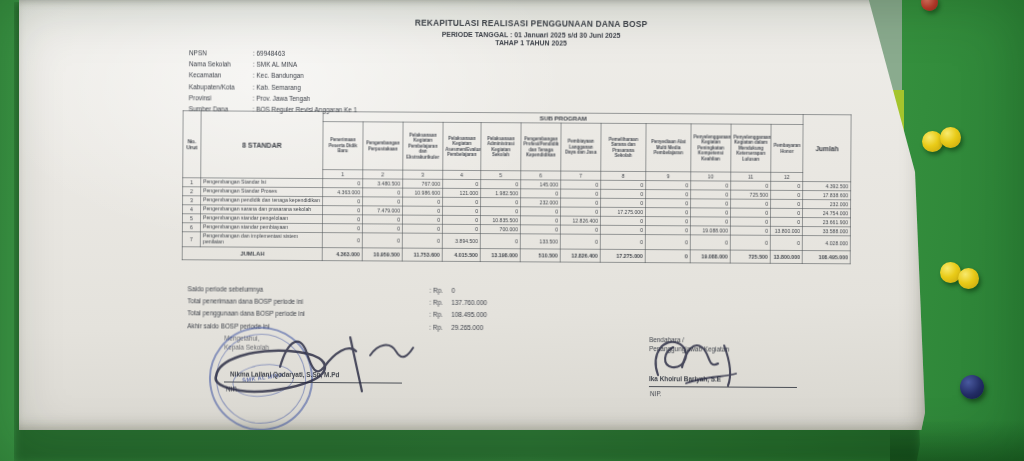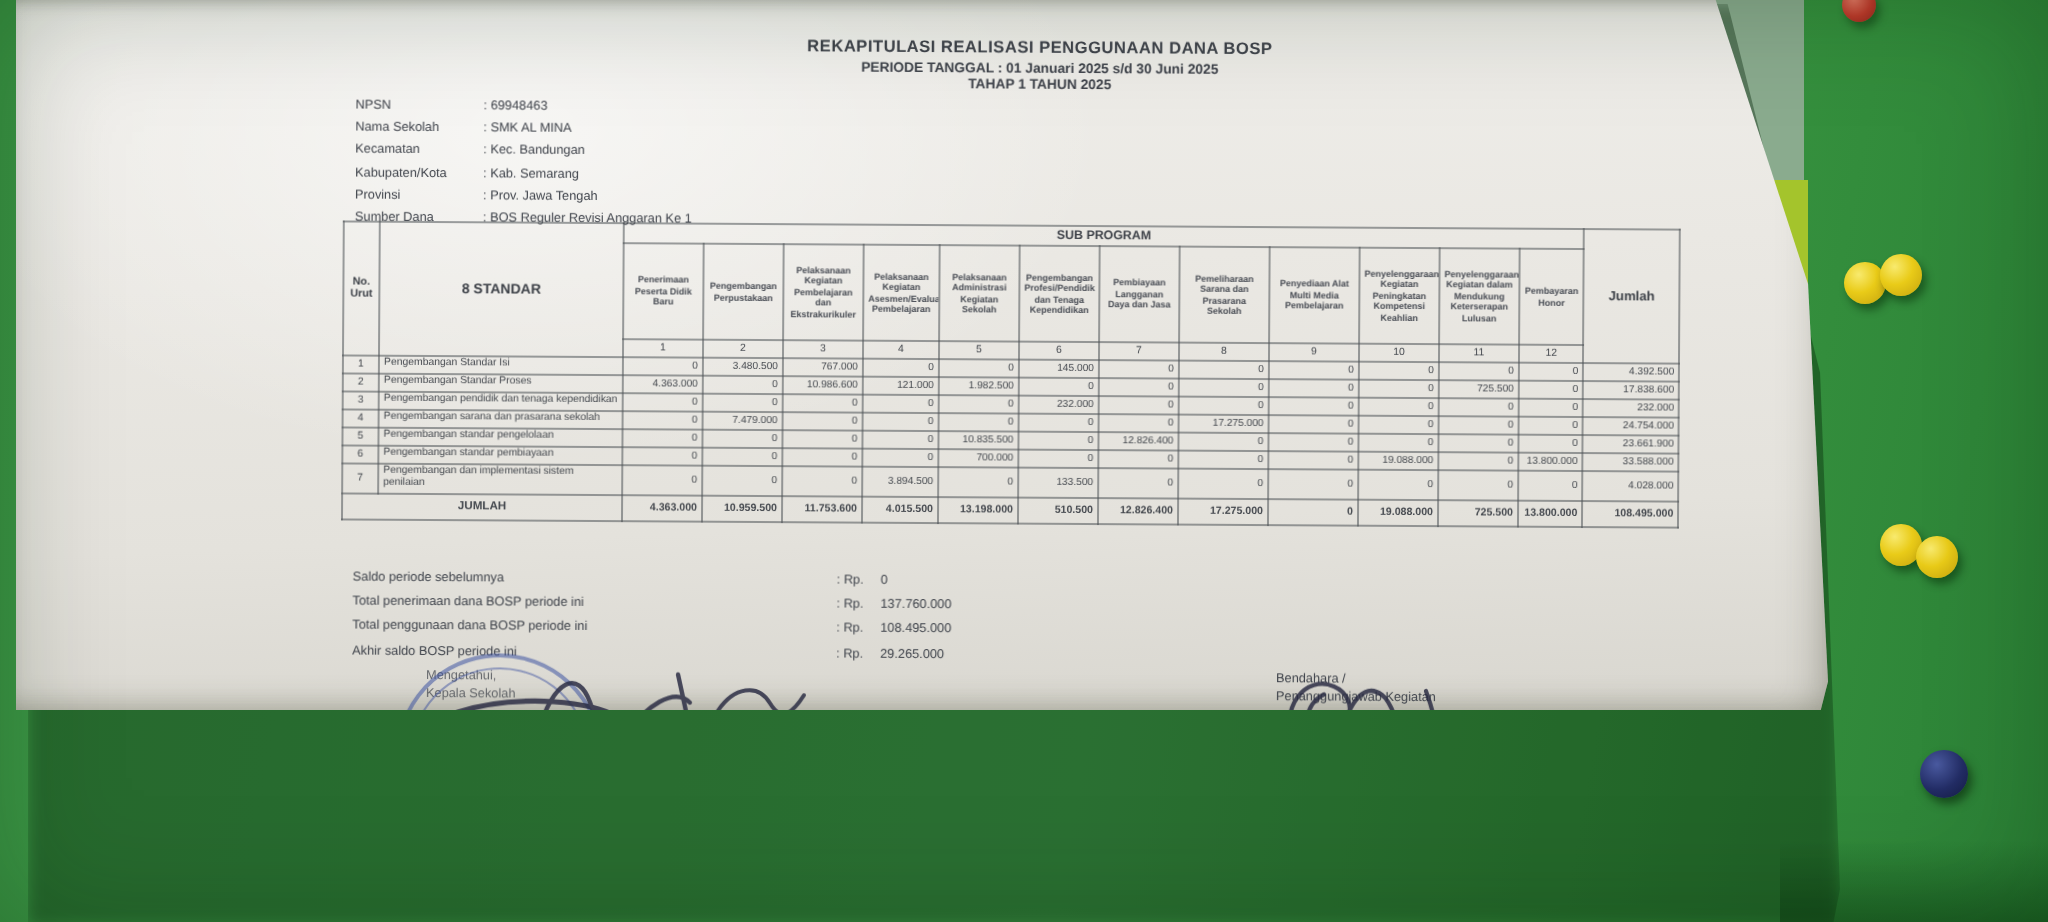--- a/index.html
+++ b/index.html
@@ -15,21 +15,21 @@
   .band-dark-bottom{position:absolute;left:890px;top:420px;width:134px;height:41px;
     background:linear-gradient(180deg,rgba(20,80,25,0) 0%,rgba(16,70,22,.55) 100%);}
   .board-texture{position:absolute;left:840px;top:0;width:184px;height:461px;pointer-events:none;
     background:
       radial-gradient(90px 140px at 980px 60px, rgba(255,255,255,.10), rgba(255,255,255,0) 70%),
       radial-gradient(120px 160px at 930px 350px, rgba(0,40,0,.12), rgba(0,0,0,0) 70%);}
   
   .paper-shadow{position:absolute;left:14px;top:2px;width:906px;height:461px;
     clip-path:polygon(0 0,93.8% 0,98.9% 40%,100% 96%,99.6% 100%,0 100%);
     background:rgba(5,35,8,.38);filter:blur(4px);}
-  .paper{position:absolute;left:8px;top:0;width:906px;height:355px;
+  .paper{position:absolute;left:19px;top:0;width:906px;height:430px;
     clip-path:polygon(0 0,93.8% 0,98.9% 40%,100% 96%,99.6% 100%,0 100%);
     background:
       radial-gradient(420px 240px at 28% 18%, rgba(255,255,255,.55), rgba(255,255,255,0) 70%),
       linear-gradient(178deg,#f0efeb 0%,#eae8e3 38%,#e4e2dc 72%,#d8d6cf 100%);
     box-shadow:inset -16px 0 20px -12px rgba(95,95,80,.4), inset 0 -10px 14px -8px rgba(80,85,60,.35),
       inset 0 6px 8px -6px rgba(90,95,80,.45);padding-left:28px;}
   .paper-inner{position:absolute;inset:0;transform:rotate(.35deg);transform-origin:50% 50%;
     color:#3f434b;filter:blur(.2px);}
   
   .title-block{position:absolute;left:250px;top:18px;width:522px;text-align:center;}

